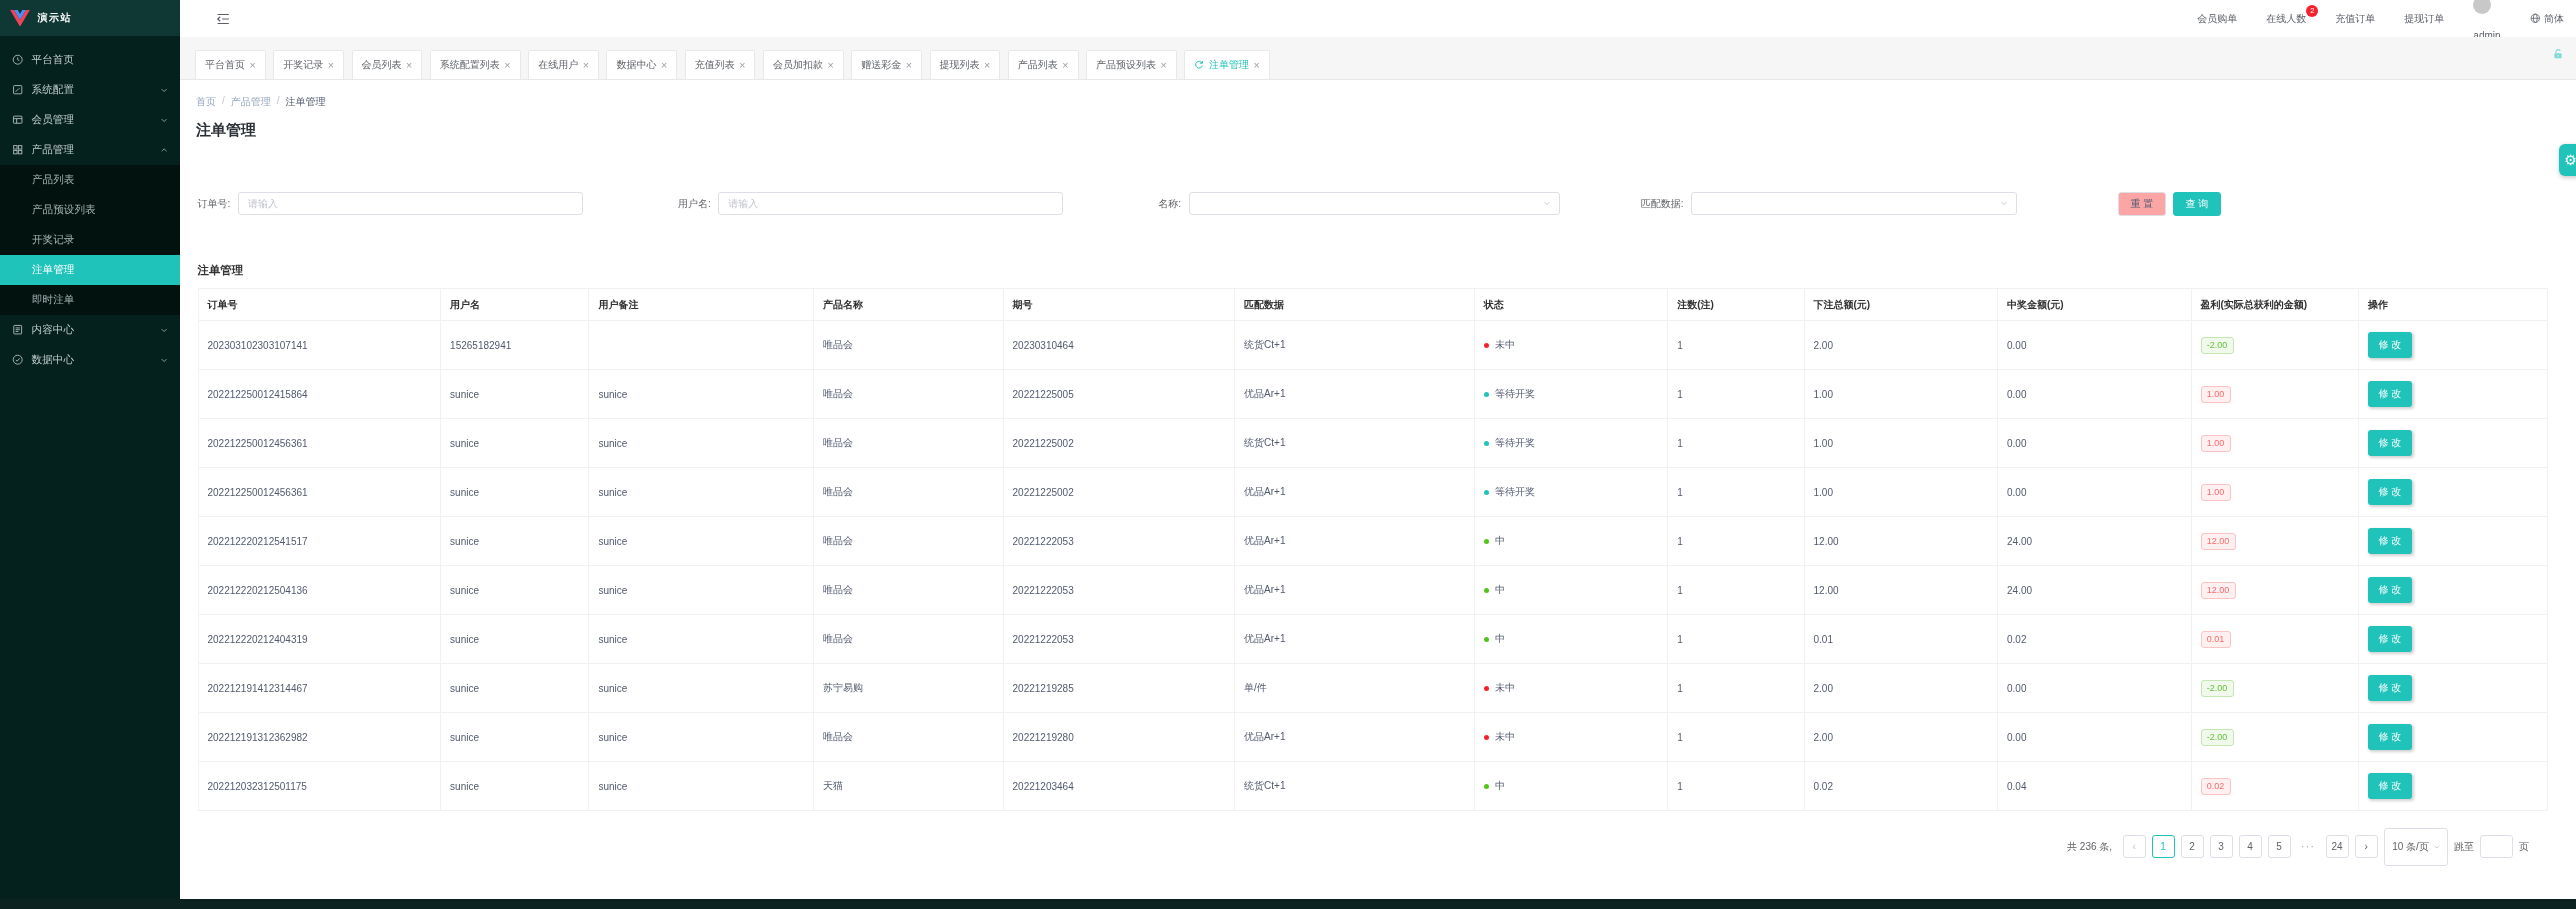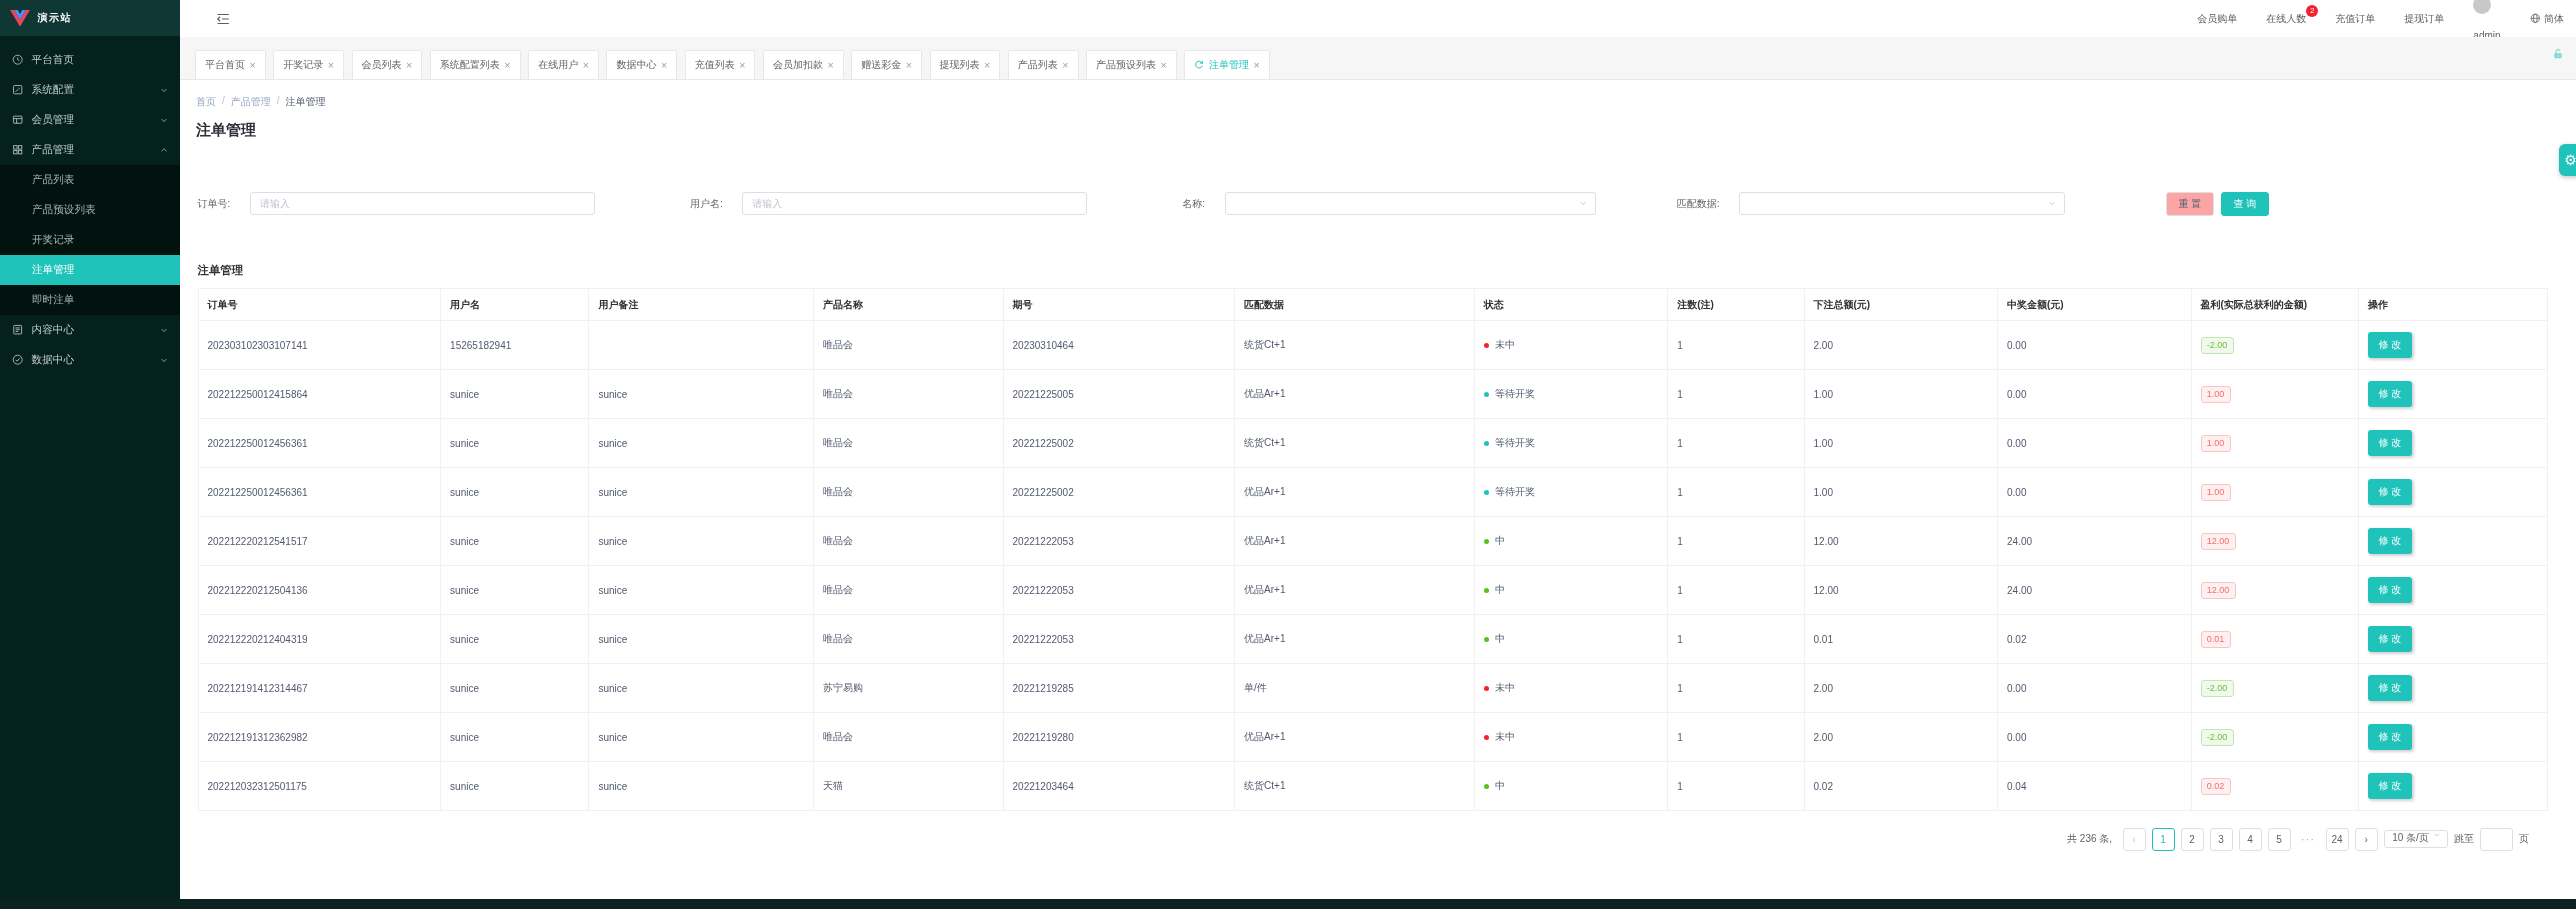--- a/index.html
+++ b/index.html
@@ -40,21 +40,21 @@
   .tabbar-lock { position:absolute; right:12px; top:10.6px; color:#20c3ba; opacity:.55; cursor:pointer; }
 
   
   .content { padding:15px 27px 0 16px; flex:1; background:#fff; }
   .breadcrumb { font-size:10px; color:#97a8be; display:flex; gap:6px; }
   .breadcrumb .crumb.last { color:#515a6e; }
   .breadcrumb .sep { color:#c0c4cc; }
   .page-title { font-size:15px; font-weight:bold; color:#2b2f36; margin-top:12px; }
 
   .filter-row { margin-top:52px; display:flex; align-items:center; padding:0 1.5px; font-size:10px; }
-  .fgroup { display:flex; align-items:center;gap:12px; }
+  .fgroup { display:flex; align-items:center; }
   .flabel { color:#606266; margin-right:7.6px; white-space:nowrap; }
   .finput { height:23px; border:0.8px solid #dcdfe6; border-radius:3px; padding:0 9px; font-size:10px; color:#515a6e; outline:none; font-family:inherit; background:#fff; }
   .finput::placeholder { color:#c0c4cc; }
   .fselect { height:23px; border:0.8px solid #dcdfe6; border-radius:3px; padding:0 7.6px; display:flex; align-items:center; justify-content:flex-end; color:#c0c4cc; cursor:pointer; background:#fff; }
   .btn { height:23.5px; padding:0 11.4px; border-radius:3px; font-size:10px; cursor:pointer; border:0.8px solid #dcdfe6; background:#fca5a5; color:#515a6e; font-family:inherit; }
   .btn.primary { background:#20c3ba; border-color:#20c3ba; color:#fff; }
 
   .section-title { margin-top:47px; font-size:11.4px; font-weight:bold; color:#333; padding:0 1.5px; }
 
   .table-wrap { margin-top:10.6px; padding:0 1.5px; }
@@ -70,21 +70,21 @@
   .badge.green { color:#67c23a; background:#f0f9eb; border-color:#c2e7b0; }
   .badge.red { color:#f56c6c; background:#fef0f0; border-color:#fbc4c4; }
   .edit-btn { background:#20c3ba; color:#fff; border:none; border-radius:3px; padding:6px 10.6px; font-size:10px; cursor:pointer; box-shadow:1.5px 1.5px 3px rgba(0,0,0,.18); font-family:inherit; }
 
   .pagination { margin-top:16.7px; display:flex; justify-content:flex-end; align-items:center; gap:6px; font-size:10px; color:#606266; padding-right:20px; }
   .pg-total { margin-right:4.5px; }
   .pg-btn { min-width:23px; height:23px; border:0.8px solid #dcdfe6; border-radius:3px; background:#fff; display:flex; align-items:center; justify-content:center; cursor:pointer; color:#606266; }
   .pg-btn.active { border-color:#20c3ba; color:#20c3ba; }
   .pg-btn.disabled { color:#c0c4cc; }
   .pg-btn.dots { border:none; background:transparent; letter-spacing:1.5px; color:#9aa0a6; }
-  .pg-size { height:18px; border:0.8px solid #dcdfe6; border-radius:3px; padding:0 6px 0 7.6px; display:flex; gap:4.5px; cursor:pointer; color:#606266; }
+  .pg-size { height:38px; border:0.8px solid #dcdfe6; border-radius:3px; padding:0 6px 0 7.6px; display:flex; align-items:center; gap:4.5px; cursor:pointer; color:#606266; }
   .pg-size .chev { color:#c0c4cc; display:flex; }
   .pg-jump { display:flex; align-items:center; gap:6px; }
   .pg-jump input { width:33px; height:23px; border:0.8px solid #dcdfe6; border-radius:3px; outline:none; text-align:center; font-family:inherit; }
 
   .footer-strip { position:absolute; left:0; bottom:0; width:2576px; height:10px; background:#0b2220; }
   .settings-fab { position:absolute; right:-13px; top:144px; width:30px; height:32px; background:#20c3ba; border-radius:6px 0 0 6px; color:#fff; display:flex; align-items:center; padding-left:5.3px; font-size:14.4px; cursor:pointer; box-shadow:0 1.5px 4.5px rgba(0,0,0,.2); }
 </style>
 </head>
 <body>
 

